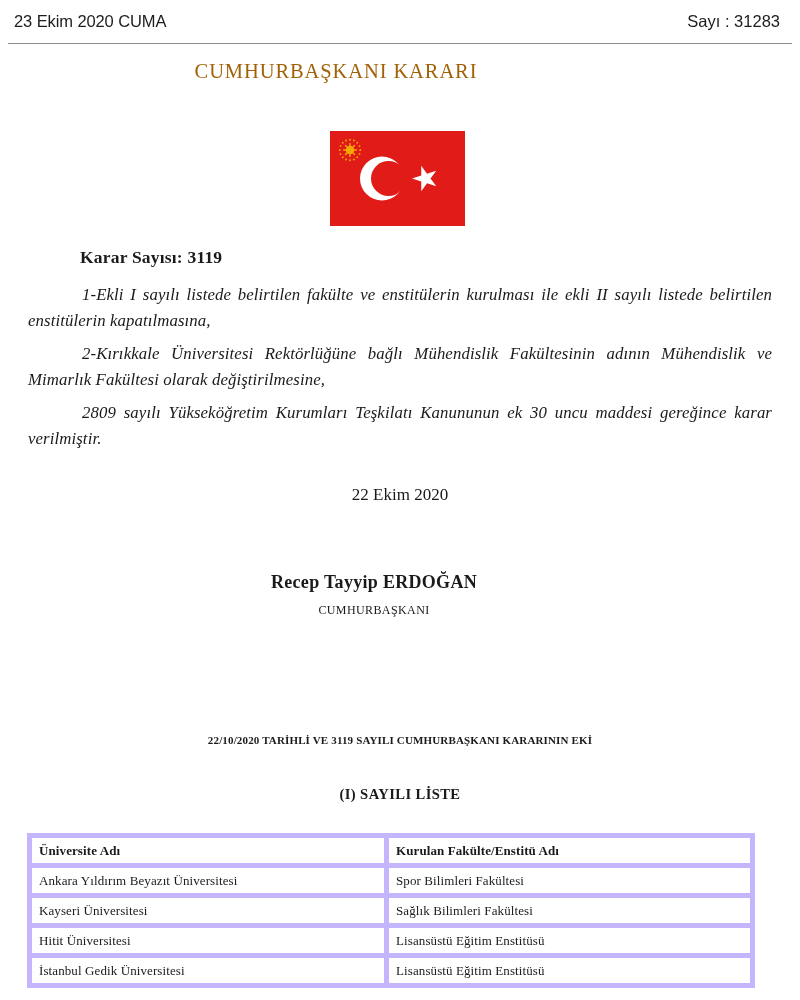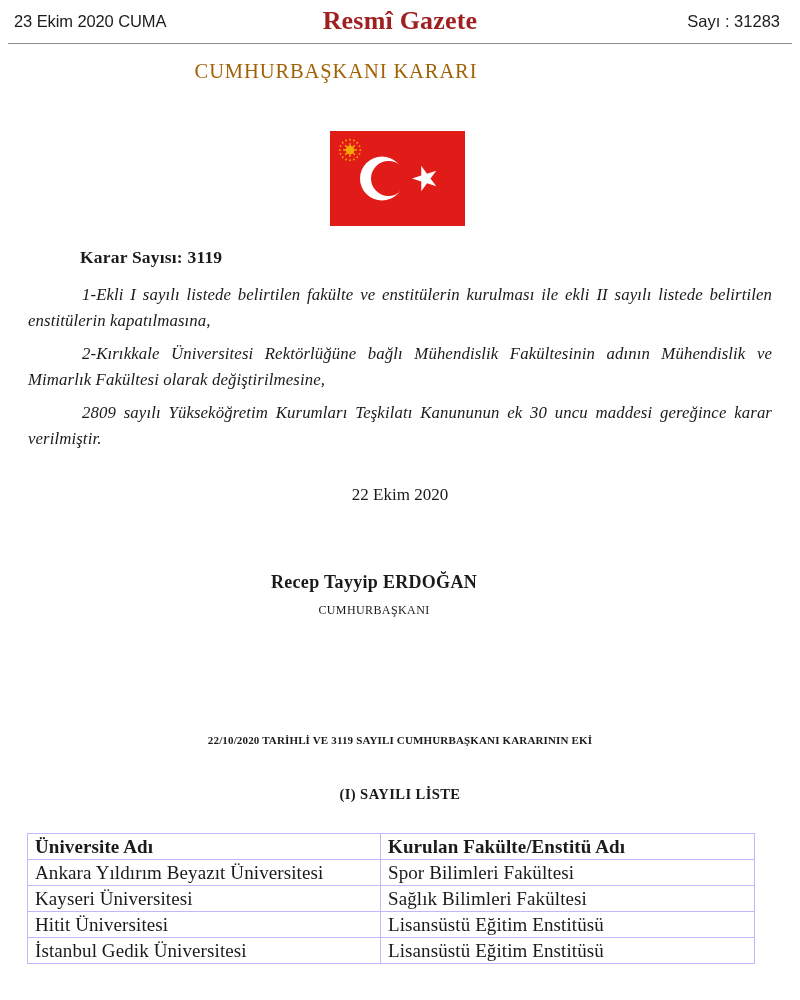--- a/index.html
+++ b/index.html
@@ -164,40 +164,39 @@
   
   .list-table {
     position: absolute;
     left: 27px;
     top: 833px;
     width: 728px;
     border-collapse: collapse;
     table-layout: fixed;
   }
   .list-table td, .list-table th {
-    border: 1px solid #c4b5fd;
+    border: 5px solid #c4b5fd;
     padding: 2px 7px 3px 7px;
-    font-size: 19px;
+    font-size: 13px;
     line-height: 19px;
     text-align: left;
     vertical-align: middle;
     height: 20px;
     letter-spacing: 0.1px;
   }
   .list-table th {
     font-weight: bold;
   }
   .col-uni { width: 338px; }
 </style>
 </head>
 <body>
 
 <div class="masthead">
   <div class="masthead-date">23 Ekim 2020 CUMA</div>
-  <div class="masthead-logo">Resmî Gazete</div>
   <div class="masthead-issue">Sayı : 31283</div>
   <div class="masthead-rule"></div>
 </div>
 
 <div class="doc-title">CUMHURBAŞKANI KARARI</div>
 
 <div class="flag-wrap">
   <svg class="flag-svg" viewBox="0 0 270 190" xmlns="http://www.w3.org/2000/svg">
     <rect x="0" y="0" width="270" height="190" fill="#e01b18"></rect>
 

